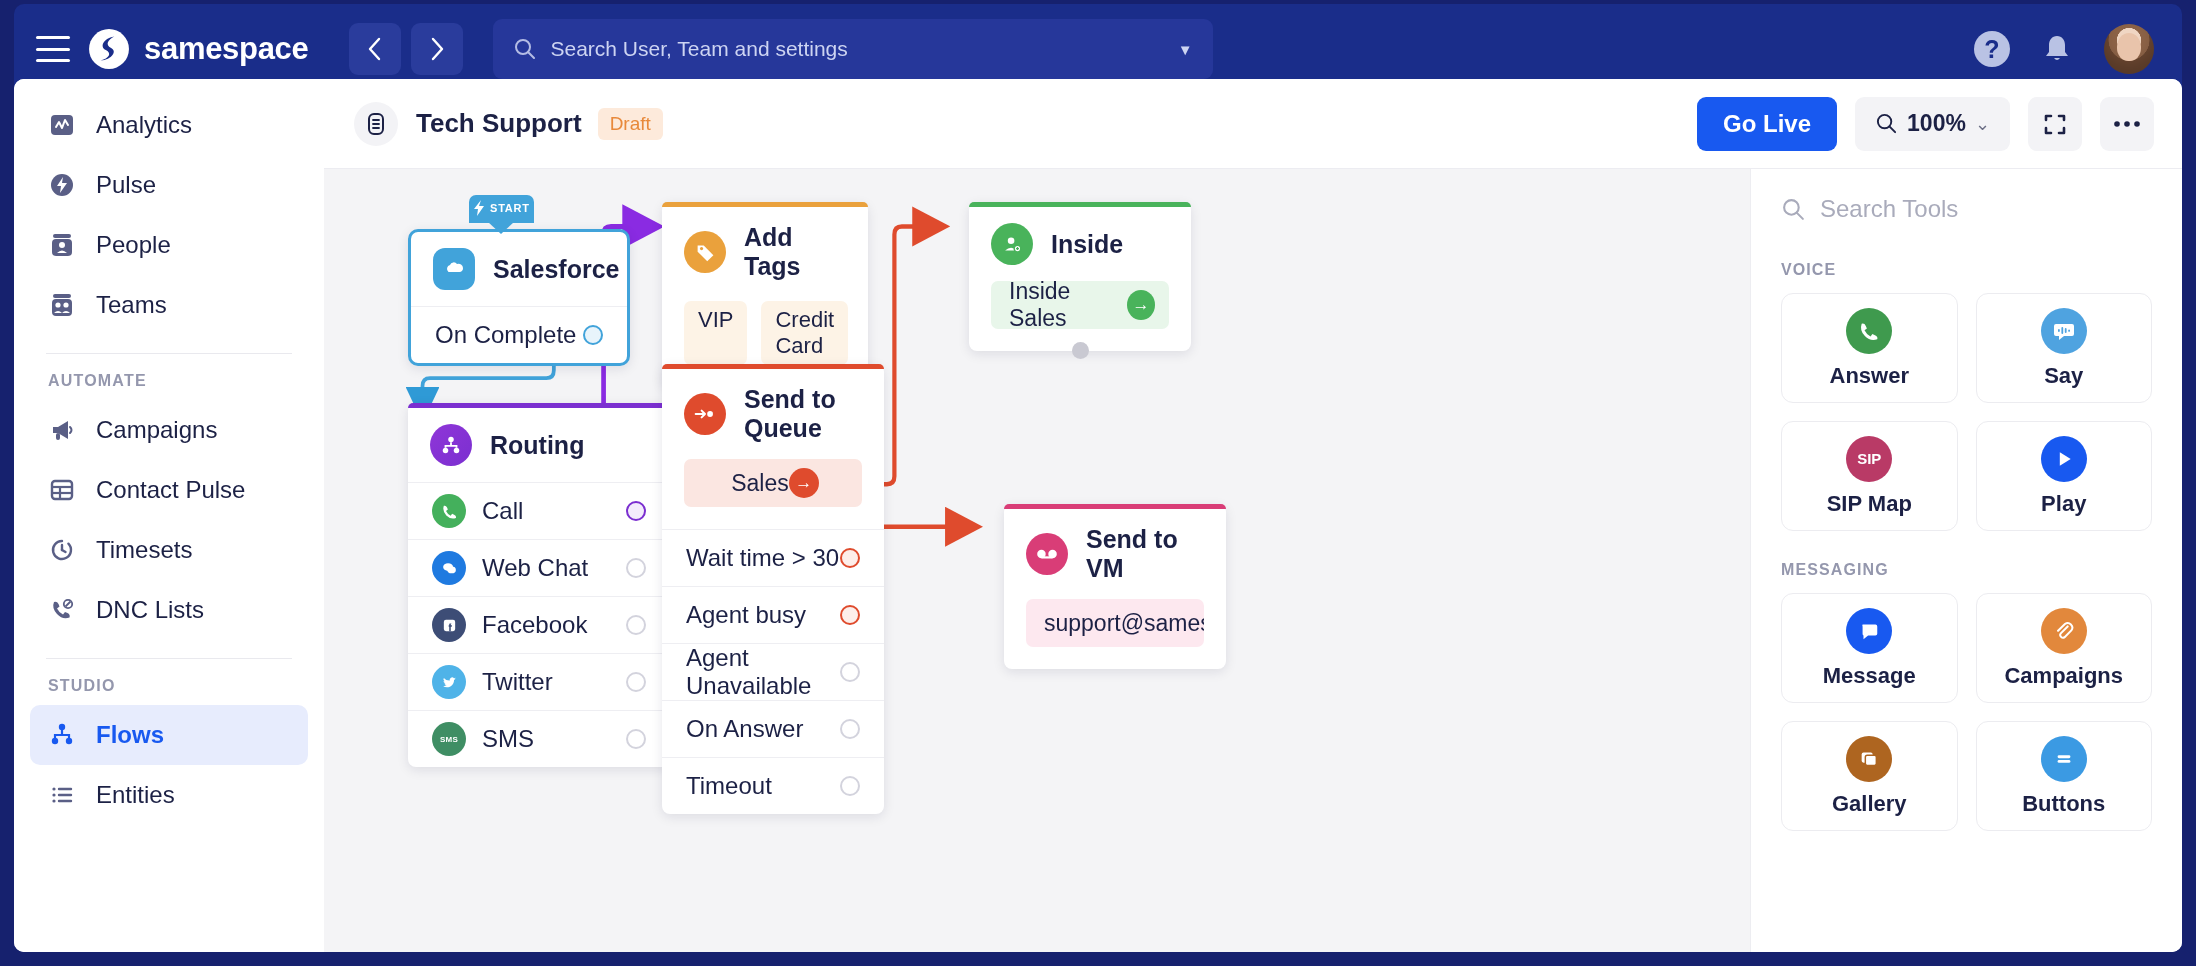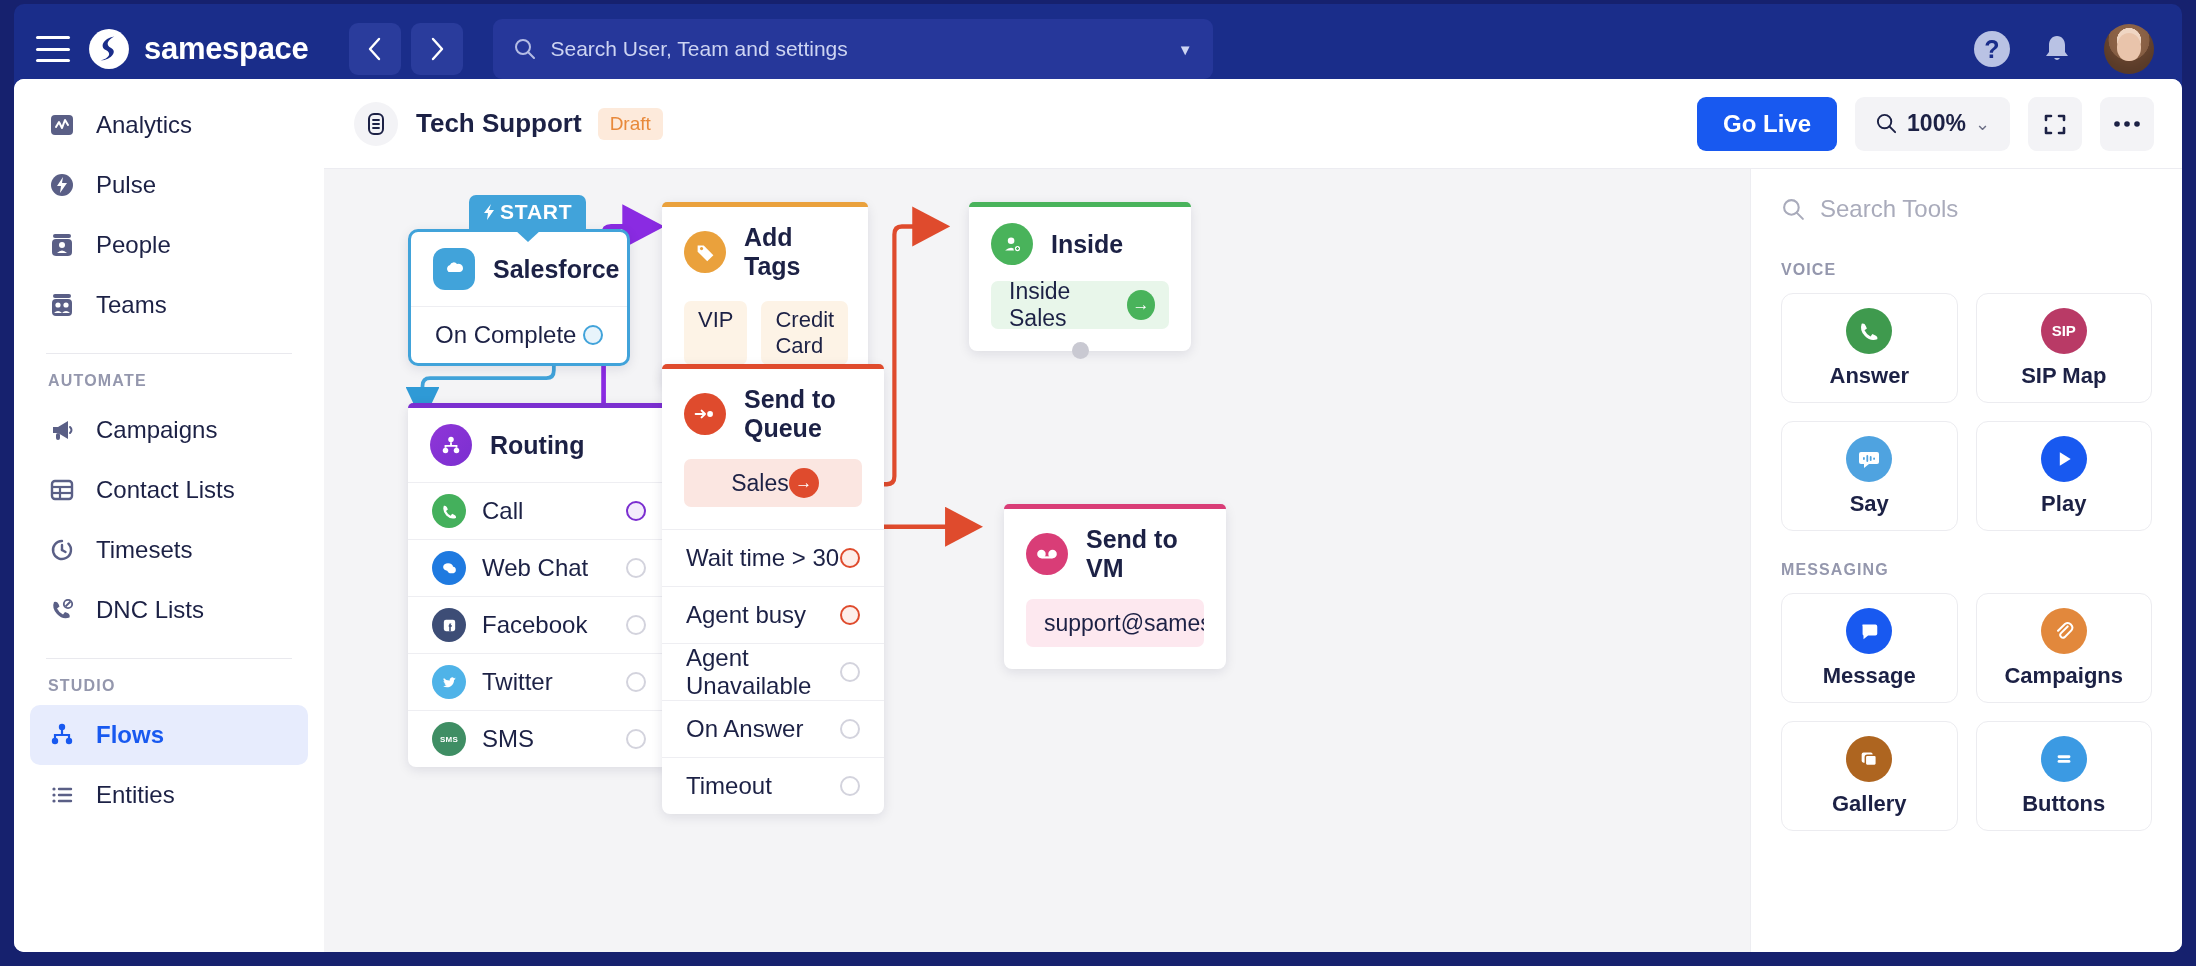--- a/index.html
+++ b/index.html
@@ -112,22 +112,22 @@
   .port.on-red { border-color:#df4b2d; background:#fdeeea; }
   .rico { width:34px;height:34px;border-radius:50%;display:flex;align-items:center;justify-content:center;color:#fff;flex:0 0 34px;}
   .pill-row { padding:4px 22px 22px; display:flex; gap:14px; }
   .pill { background:#fdf3e6; color:#1c2145; font-size:22px; padding:6px 14px; border-radius:7px; }
   .field {
     margin:0 22px 22px; border-radius:7px; height:48px; display:flex;
     align-items:center; justify-content:space-between; padding:0 14px 0 18px; font-size:23px;
   }
   .field .farrow { width:30px;height:30px;border-radius:50%;display:flex;align-items:center;justify-content:center;color:#fff;font-size:17px;}
   .start-tag {
-    position:absolute; background:#41a3da; color:#fff; font-size:21px; font-weight:700;
-    letter-spacing:.8px; padding:5px 14px 7px; border-radius:7px 7px 0 0; display:flex; align-items:center; gap:5px;
+    position:absolute; background:#41a3da; color:#fff; font-size:11px; font-weight:700;
+    letter-spacing:.8px; padding:5px 4px 7px; border-radius:7px 7px 0 0; display:flex; align-items:center; gap:5px;
   }
   .start-tag::after{content:"";position:absolute;left:50%;bottom:-11px;transform:translateX(-50%);
     border-left:13px solid transparent;border-right:13px solid transparent;border-top:12px solid #41a3da;}
   .dot-handle{position:absolute;width:17px;height:17px;border-radius:50%;background:#c9c9d2;}
   .ring-handle{position:absolute;width:21px;height:21px;border-radius:50%;border:3px solid #eaa13c;background:#fff;}
   svg.edges{position:absolute;left:0;top:0;width:100%;height:100%;pointer-events:none;}
 </style>
 </head>
 <body>
 
@@ -244,21 +244,21 @@
 
       <div class="side-item">
         <span class="sico">
           <svg width="26" height="26" viewBox="0 0 26 26">
               <rect x="3" y="4" width="20" height="18" rx="3" fill="none" stroke="#5a5f86" stroke-width="2.4"></rect>
               <line x1="3" y1="10" x2="23" y2="10" stroke="#5a5f86" stroke-width="2.2"></line>
               <line x1="3" y1="16" x2="23" y2="16" stroke="#5a5f86" stroke-width="2.2"></line>
               <line x1="11" y1="10" x2="11" y2="22" stroke="#5a5f86" stroke-width="2.2"></line>
             </svg>
         </span>
-        <span class="slabel">Contact Lists</span>
+        <span class="slabel">Contact Pulse</span>
       </div>
 
       <div class="side-item">
         <span class="sico">
           <svg width="26" height="26" viewBox="0 0 26 26">
               <path d="M13 4 a9 9 0 1 0 6.4 2.7" fill="none" stroke="#5a5f86" stroke-width="2.4" stroke-linecap="round"></path>
               <line x1="13" y1="13" x2="13" y2="8" stroke="#5a5f86" stroke-width="2.4" stroke-linecap="round"></line>
               <line x1="13" y1="13" x2="16.5" y2="15" stroke="#5a5f86" stroke-width="2.4" stroke-linecap="round"></line>
             </svg>
         </span>
@@ -576,38 +576,38 @@
           <div class="tool-grid">
             <div class="tool-card">
               <span class="tci" style="background:#3f9a4e;">
                 <svg width="22" height="22" viewBox="0 0 24 24">
                     <path d="M4 4 q3-1 4.5 2.5 l1.2 2.8 -2.6 2 q2 4.5 6.6 6.6 l2-2.6 2.8 1.2 q3.5 1.5 2.5 4.5 -7.5 2.5-13.5-3.5 T4 4Z" fill="#fff"></path>
                   </svg>
               </span>
               <span class="tlbl">Answer</span>
             </div>
             <div class="tool-card">
-              <span class="tci" style="background:#b93a66;font-size:15px;">SIP</span>
-              <span class="tlbl">SIP Map</span>
-            </div>
-            <div class="tool-card">
               <span class="tci" style="background:#4fa3e0;">
                 <svg width="24" height="24" viewBox="0 0 24 24">
                     <path d="M4 5 h16 a2 2 0 0 1 2 2 v8 a2 2 0 0 1-2 2 h-8 l-5 4 v-4 H4 a2 2 0 0 1-2-2 V7 a2 2 0 0 1 2-2Z" fill="#fff"></path>
                     <g fill="#4fa3e0">
                       <rect x="6" y="10" width="1.8" height="3" rx="0.9"></rect>
                       <rect x="9.4" y="8" width="1.8" height="7" rx="0.9"></rect>
                       <rect x="12.8" y="9" width="1.8" height="5" rx="0.9"></rect>
                       <rect x="16.2" y="10.4" width="1.8" height="2.4" rx="0.9"></rect>
                     </g>
                   </svg>
               </span>
               <span class="tlbl">Say</span>
             </div>
             <div class="tool-card">
+              <span class="tci" style="background:#b93a66;font-size:15px;">SIP</span>
+              <span class="tlbl">SIP Map</span>
+            </div>
+            <div class="tool-card">
               <span class="tci" style="background:#1859f0;">
                 <svg width="20" height="20" viewBox="0 0 24 24">
                     <path d="M7 4 L20 12 L7 20 Z" fill="#fff"></path>
                   </svg>
               </span>
               <span class="tlbl">Play</span>
             </div>
           </div>
 
           <div class="tools-head">MESSAGING</div>

